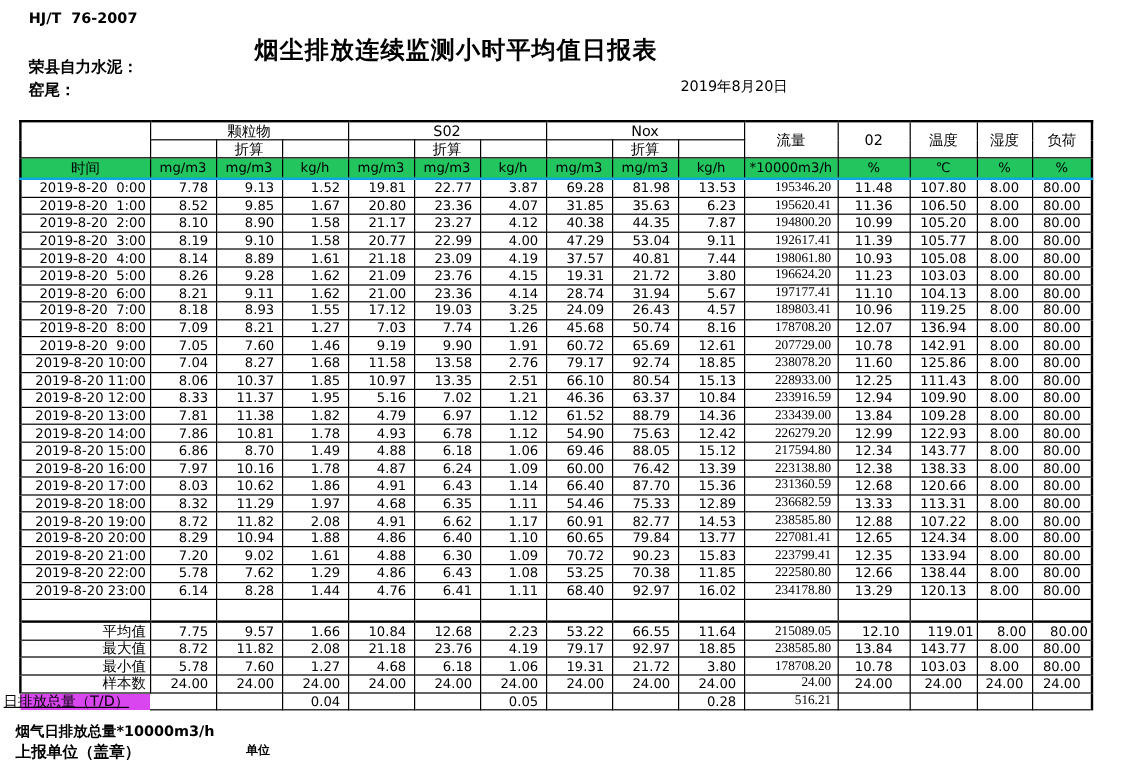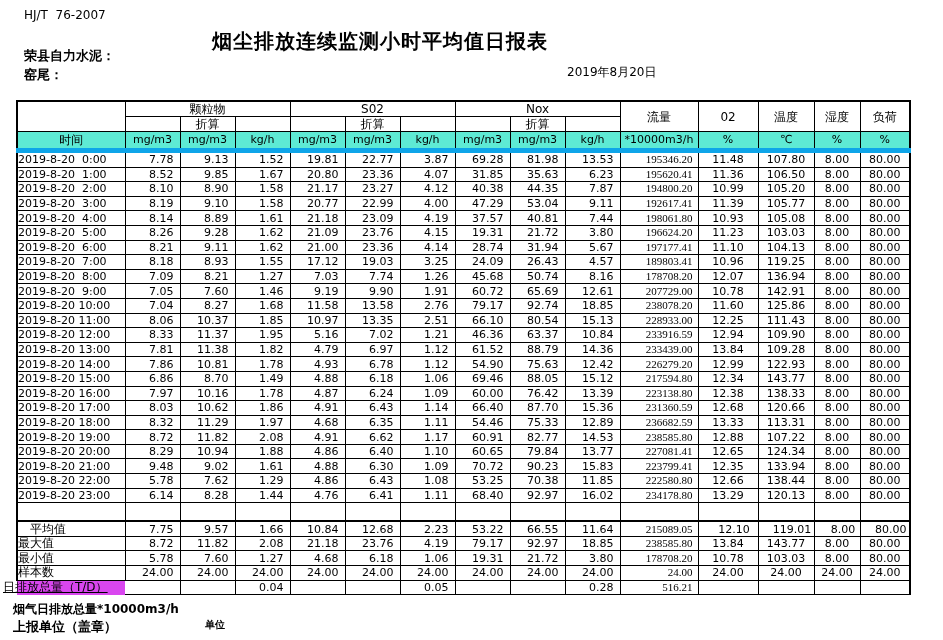--- a/index.html
+++ b/index.html
@@ -2,45 +2,45 @@
 <html><head>
 <meta charset="utf-8">
 <style>
   html,body{margin:0;padding:0;}
   body{
     width:943px;height:640px;background:#fff;color:#000;
     font-family:"DejaVu Sans","Liberation Sans",sans-serif;
     position:relative;overflow:hidden;
   }
   .abs{position:absolute;}
-  .std-label{left:24px;top:8px;font-size:12px;font-weight:normal;white-space:pre;}
+  .std-label{left:24px;top:8px;font-size:12px;font-weight:bold;white-space:pre;}
   .title{left:212px;top:28px;font-size:20px;font-weight:bold;letter-spacing:1px;}
   .company{left:24px;top:47px;font-size:13px;font-weight:bold;}
   .kiln{left:24px;top:66px;font-size:13px;font-weight:bold;}
   .date{left:567px;top:64px;font-size:12px;}
 
   table.report{
     position:absolute;left:16px;top:100px;width:893px;
     border-collapse:collapse;table-layout:fixed;
   }
   .report th,.report td{
     border:1px solid #000;padding:0;overflow:visible;
     font-weight:normal;
   }
   .report thead th{font-size:12px;text-align:center;height:14px;line-height:14px;}
   .report thead tr.top-row th{border-top:2px solid #000;}
   .report thead tr.units th{
-    background:#5eead4;font-size:11px;height:16px;line-height:16px;
-    border-bottom:5px solid #0ea5e9;
+    background:#22c55e;font-size:11px;height:16px;line-height:16px;
+    border-bottom:2px solid #0ea5e9;
   }
   .report thead tr.units th.time-h{font-size:12px;}
   .edge-l{border-left:2px solid #000 !important;}
   .edge-r{border-right:2px solid #000 !important;}
   .report tbody td{font-size:11px;height:13.6px;line-height:13px;white-space:nowrap;}
-  .report tbody td.lab{text-align:left;white-space:pre;padding-right:3px;border-left:2px solid #000;}
+  .report tbody td.lab{text-align:right;white-space:pre;padding-right:3px;border-left:2px solid #000;}
   .report tbody td:nth-child(n+2){text-align:right;padding-right:6px;}
   .report tbody td:nth-child(11){padding-right:5px;font-family:Liberation Serif, serif;}
   .report tbody td:nth-child(n+12){text-align:center;padding-right:0;}
   .report tbody td.last{border-right:2px solid #000;}
   .report tr.spacer td{height:17px;}
   .report tr.summary td.lab{font-size:12px;}
   .report tr.summary-first td{border-top:2px solid #000;padding-left:12px;}
   .report tr.daily td.lab{border:none !important;position:relative;background:#d946ef;}
   .report tr.daily td:nth-child(2){border-left:none;}
   .report tr.daily td.lab span{
@@ -472,21 +472,21 @@
         <td>79.84</td>
         <td>13.77</td>
         <td>227081.41</td>
         <td>12.65</td>
         <td>124.34</td>
         <td>8.00</td>
         <td class="last">80.00</td>
       </tr>
       <tr class="hour-row">
         <td class="lab">2019-8-20 21:00</td>
-        <td>9.48</td>
+        <td>7.20</td>
         <td>9.02</td>
         <td>1.61</td>
         <td>4.88</td>
         <td>6.30</td>
         <td>1.09</td>
         <td>70.72</td>
         <td>90.23</td>
         <td>15.83</td>
         <td>223799.41</td>
         <td>12.35</td>

